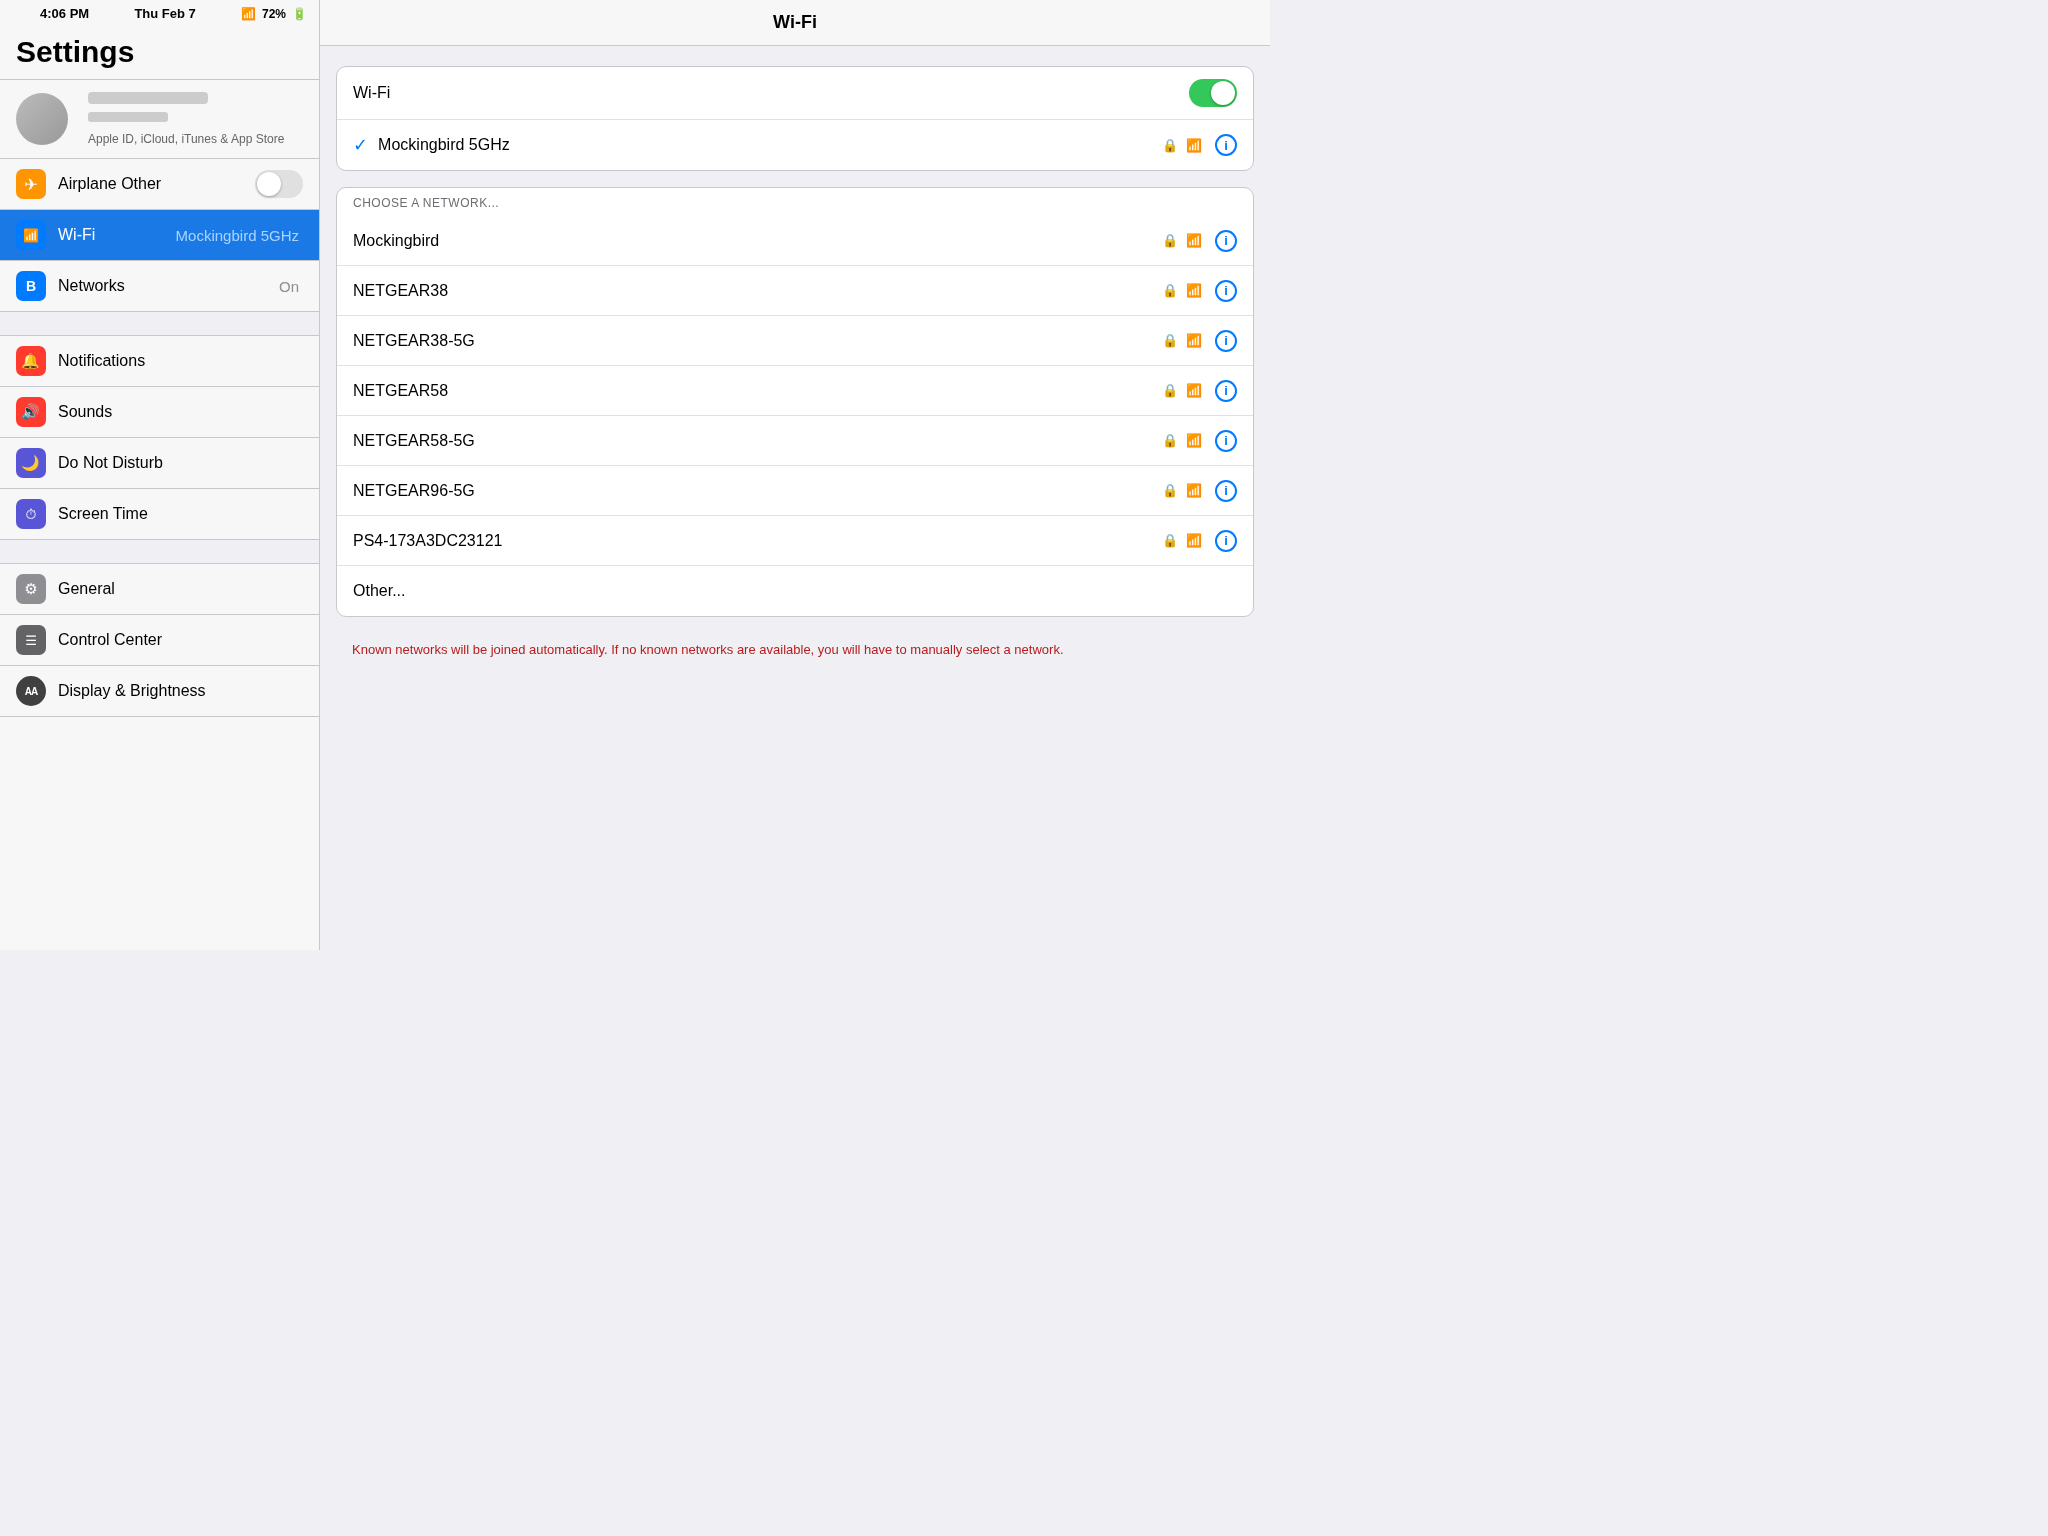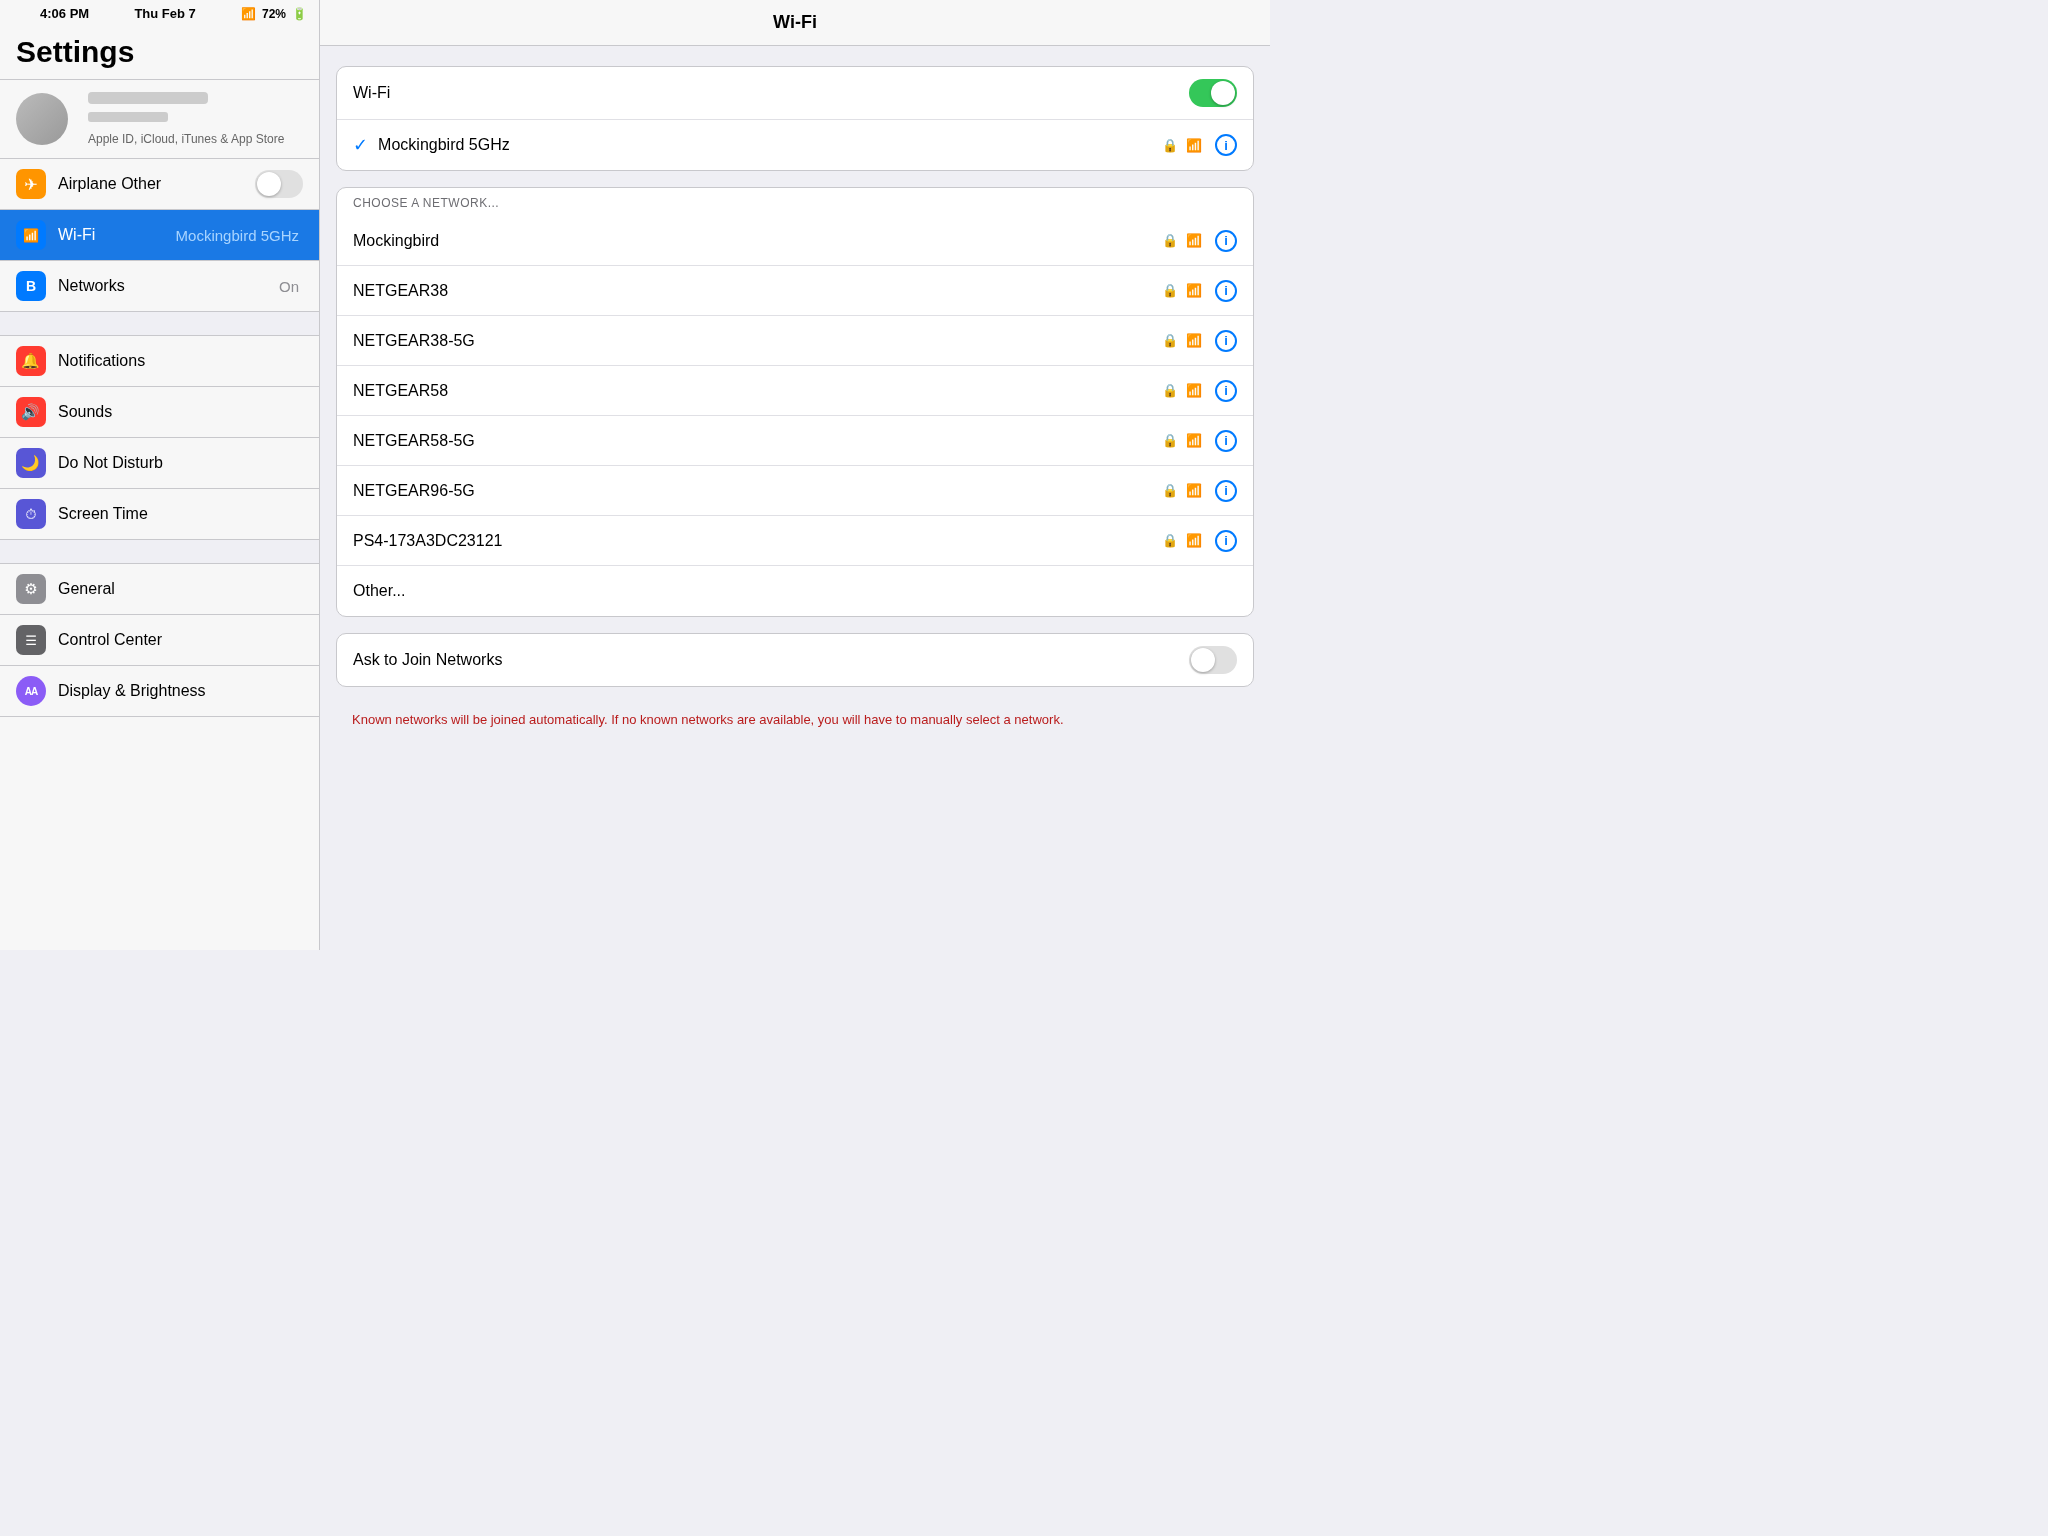--- a/index.html
+++ b/index.html
@@ -146,21 +146,21 @@
 
     .icon-orange { background: #ff9500; }
     .icon-blue { background: #007aff; }
     .icon-blue-bt { background: #007aff; }
     .icon-red { background: #ff3b30; }
     .icon-red-sounds { background: #ff3b30; }
     .icon-purple { background: #5856d6; }
     .icon-purple-screen { background: #5856d6; }
     .icon-gray { background: #8e8e93; }
     .icon-dark-gray { background: #636366; }
-    .icon-aa { background: #8b5cf6; border-radius: 15px; }
+    .icon-aa { background: #404040; border-radius: 15px; }
 
     .item-label {
       font-size: 16px;
       color: #000;
       flex: 1;
     }
 
     .item-value {
       font-size: 15px;
       color: #8e8e93;
@@ -495,24 +495,16 @@
           <span class="wifi-icon">📶</span>
           <div class="info-btn">i</div>
         </div>
       </div>
 
       <div class="card-row">
         <span class="card-row-label">Other...</span>
       </div>
     </div>
 
-    <div class="card">
-      <div class="card-row">
-        <span class="card-row-label">Ask to Join Networks</span>
-        <div class="toggle toggle-off">
-          <div class="toggle-knob"></div>
-        </div>
-      </div>
-    </div>
 
     <div class="footer-note">Known networks will be joined automatically. If no known networks are available, you will have to manually select a network.</div>
   </div>
 </div>
 
 </body></html>

